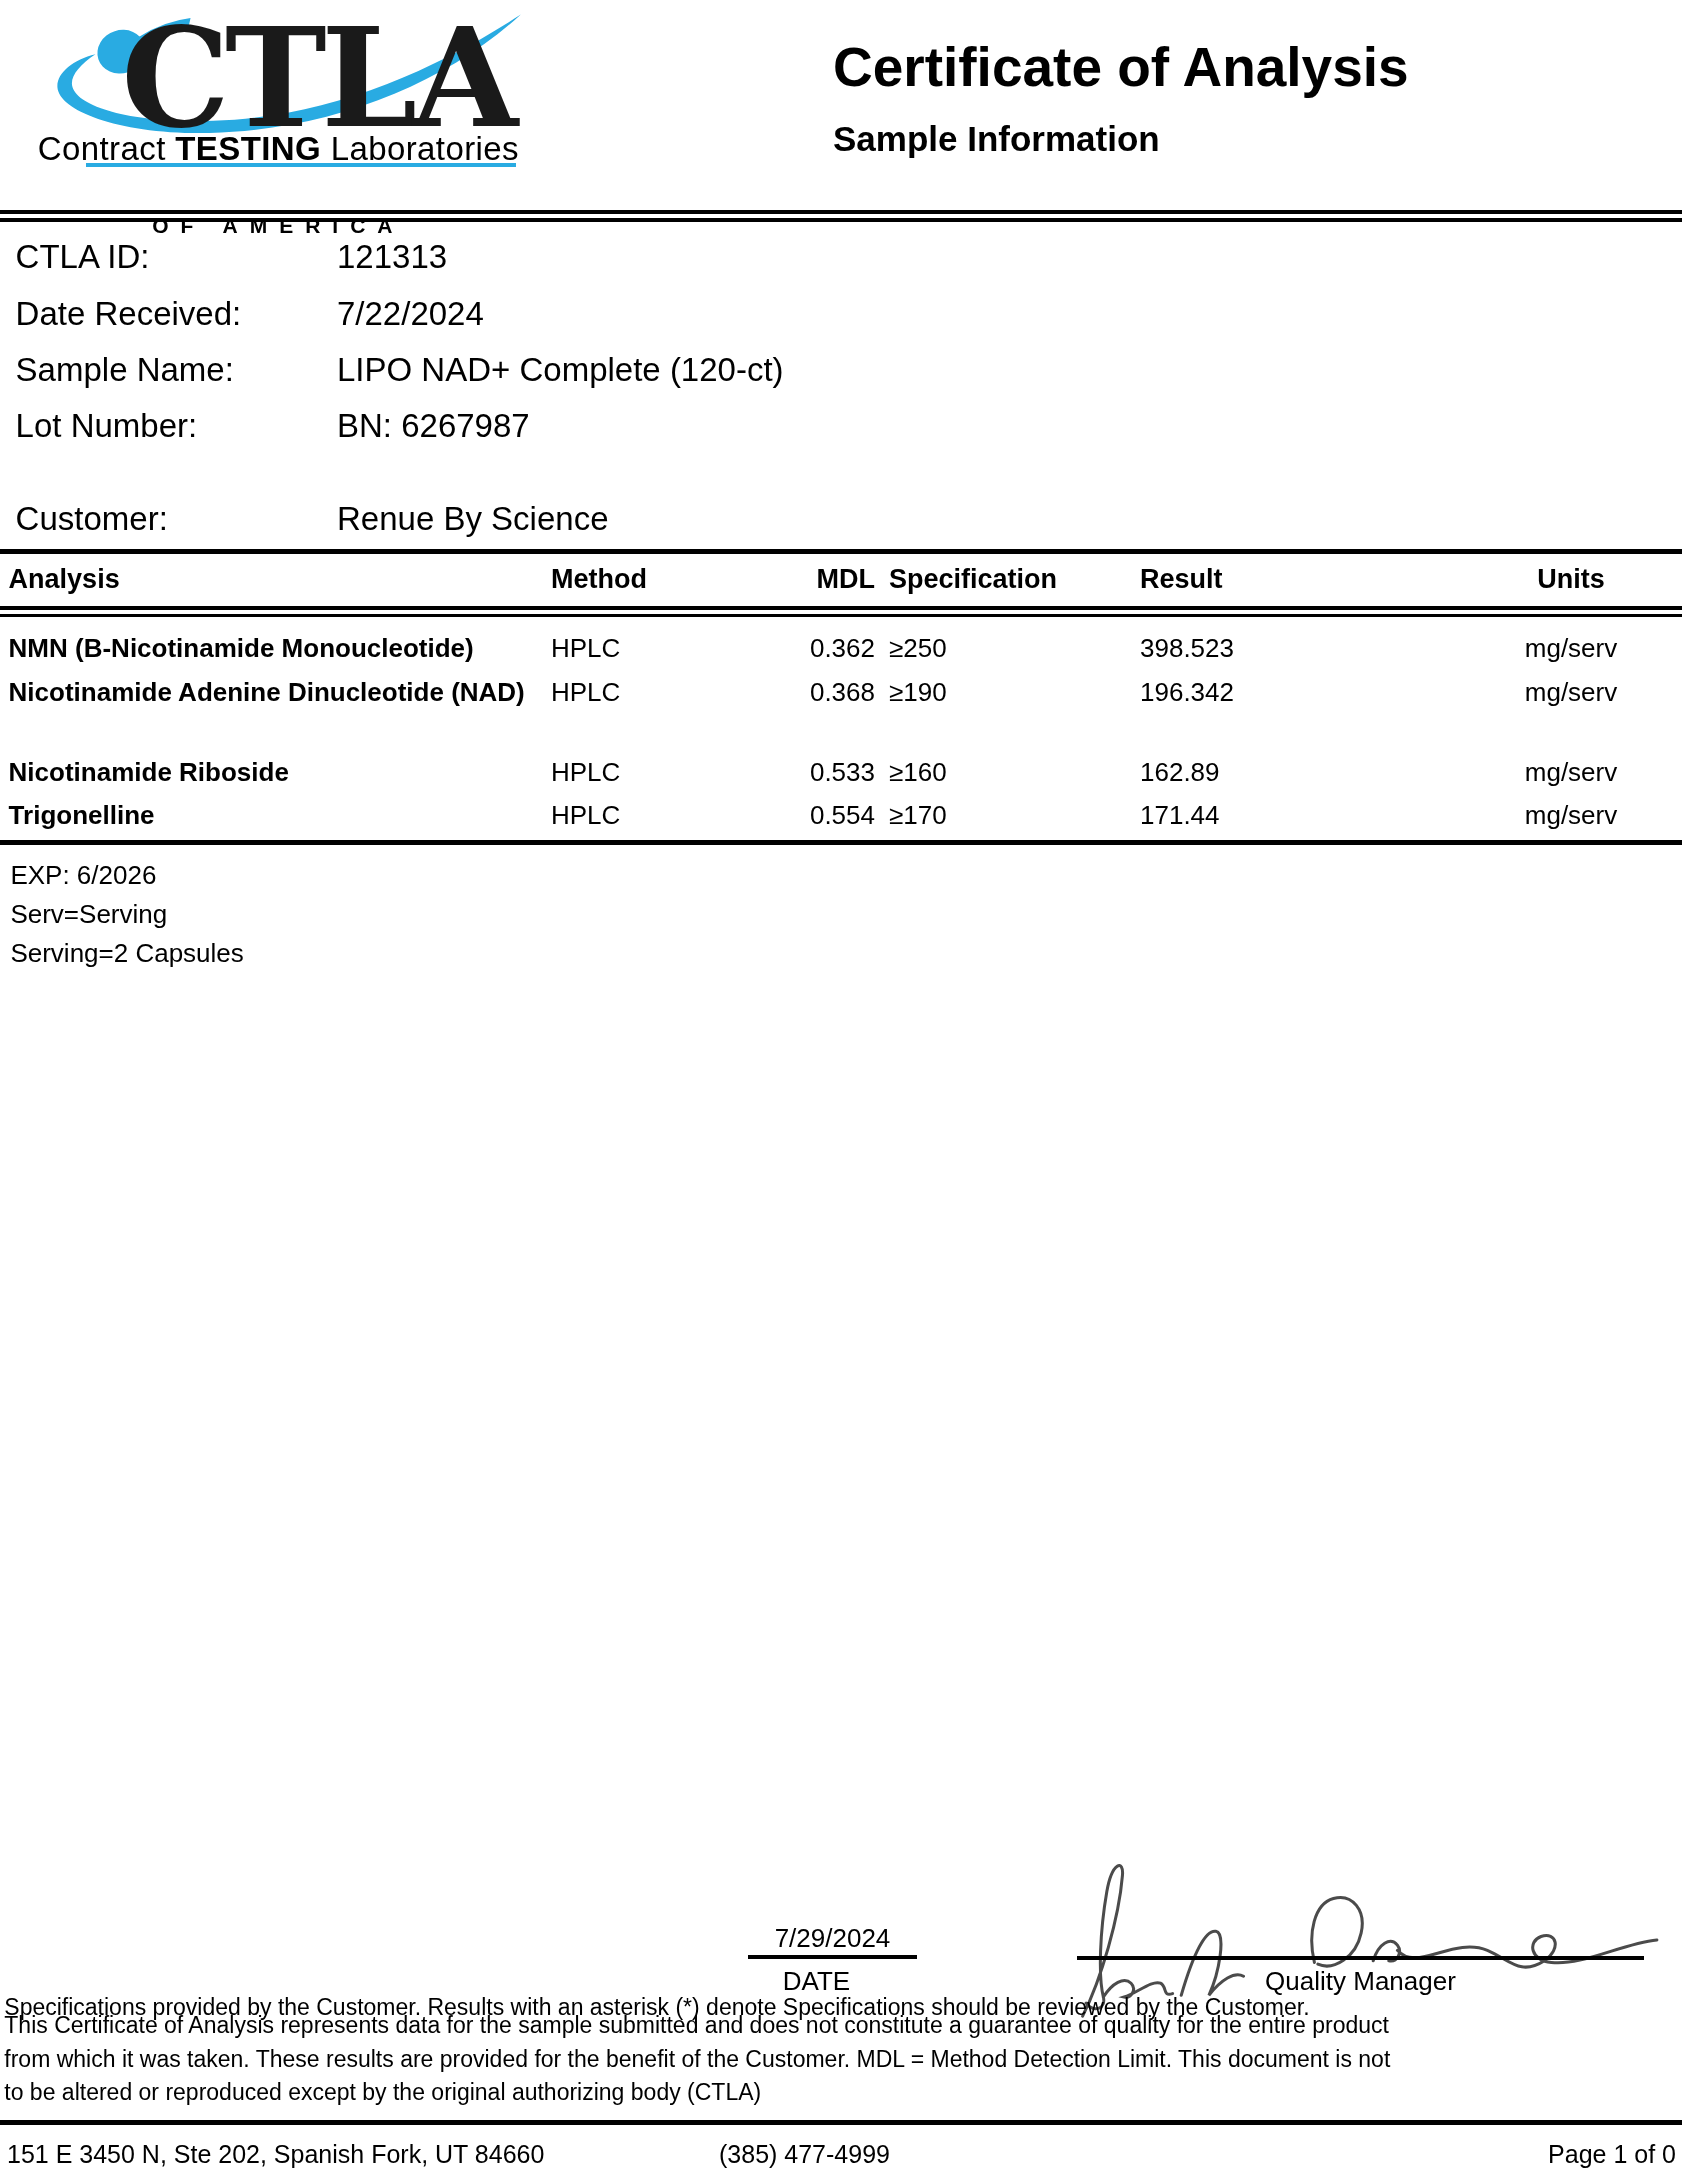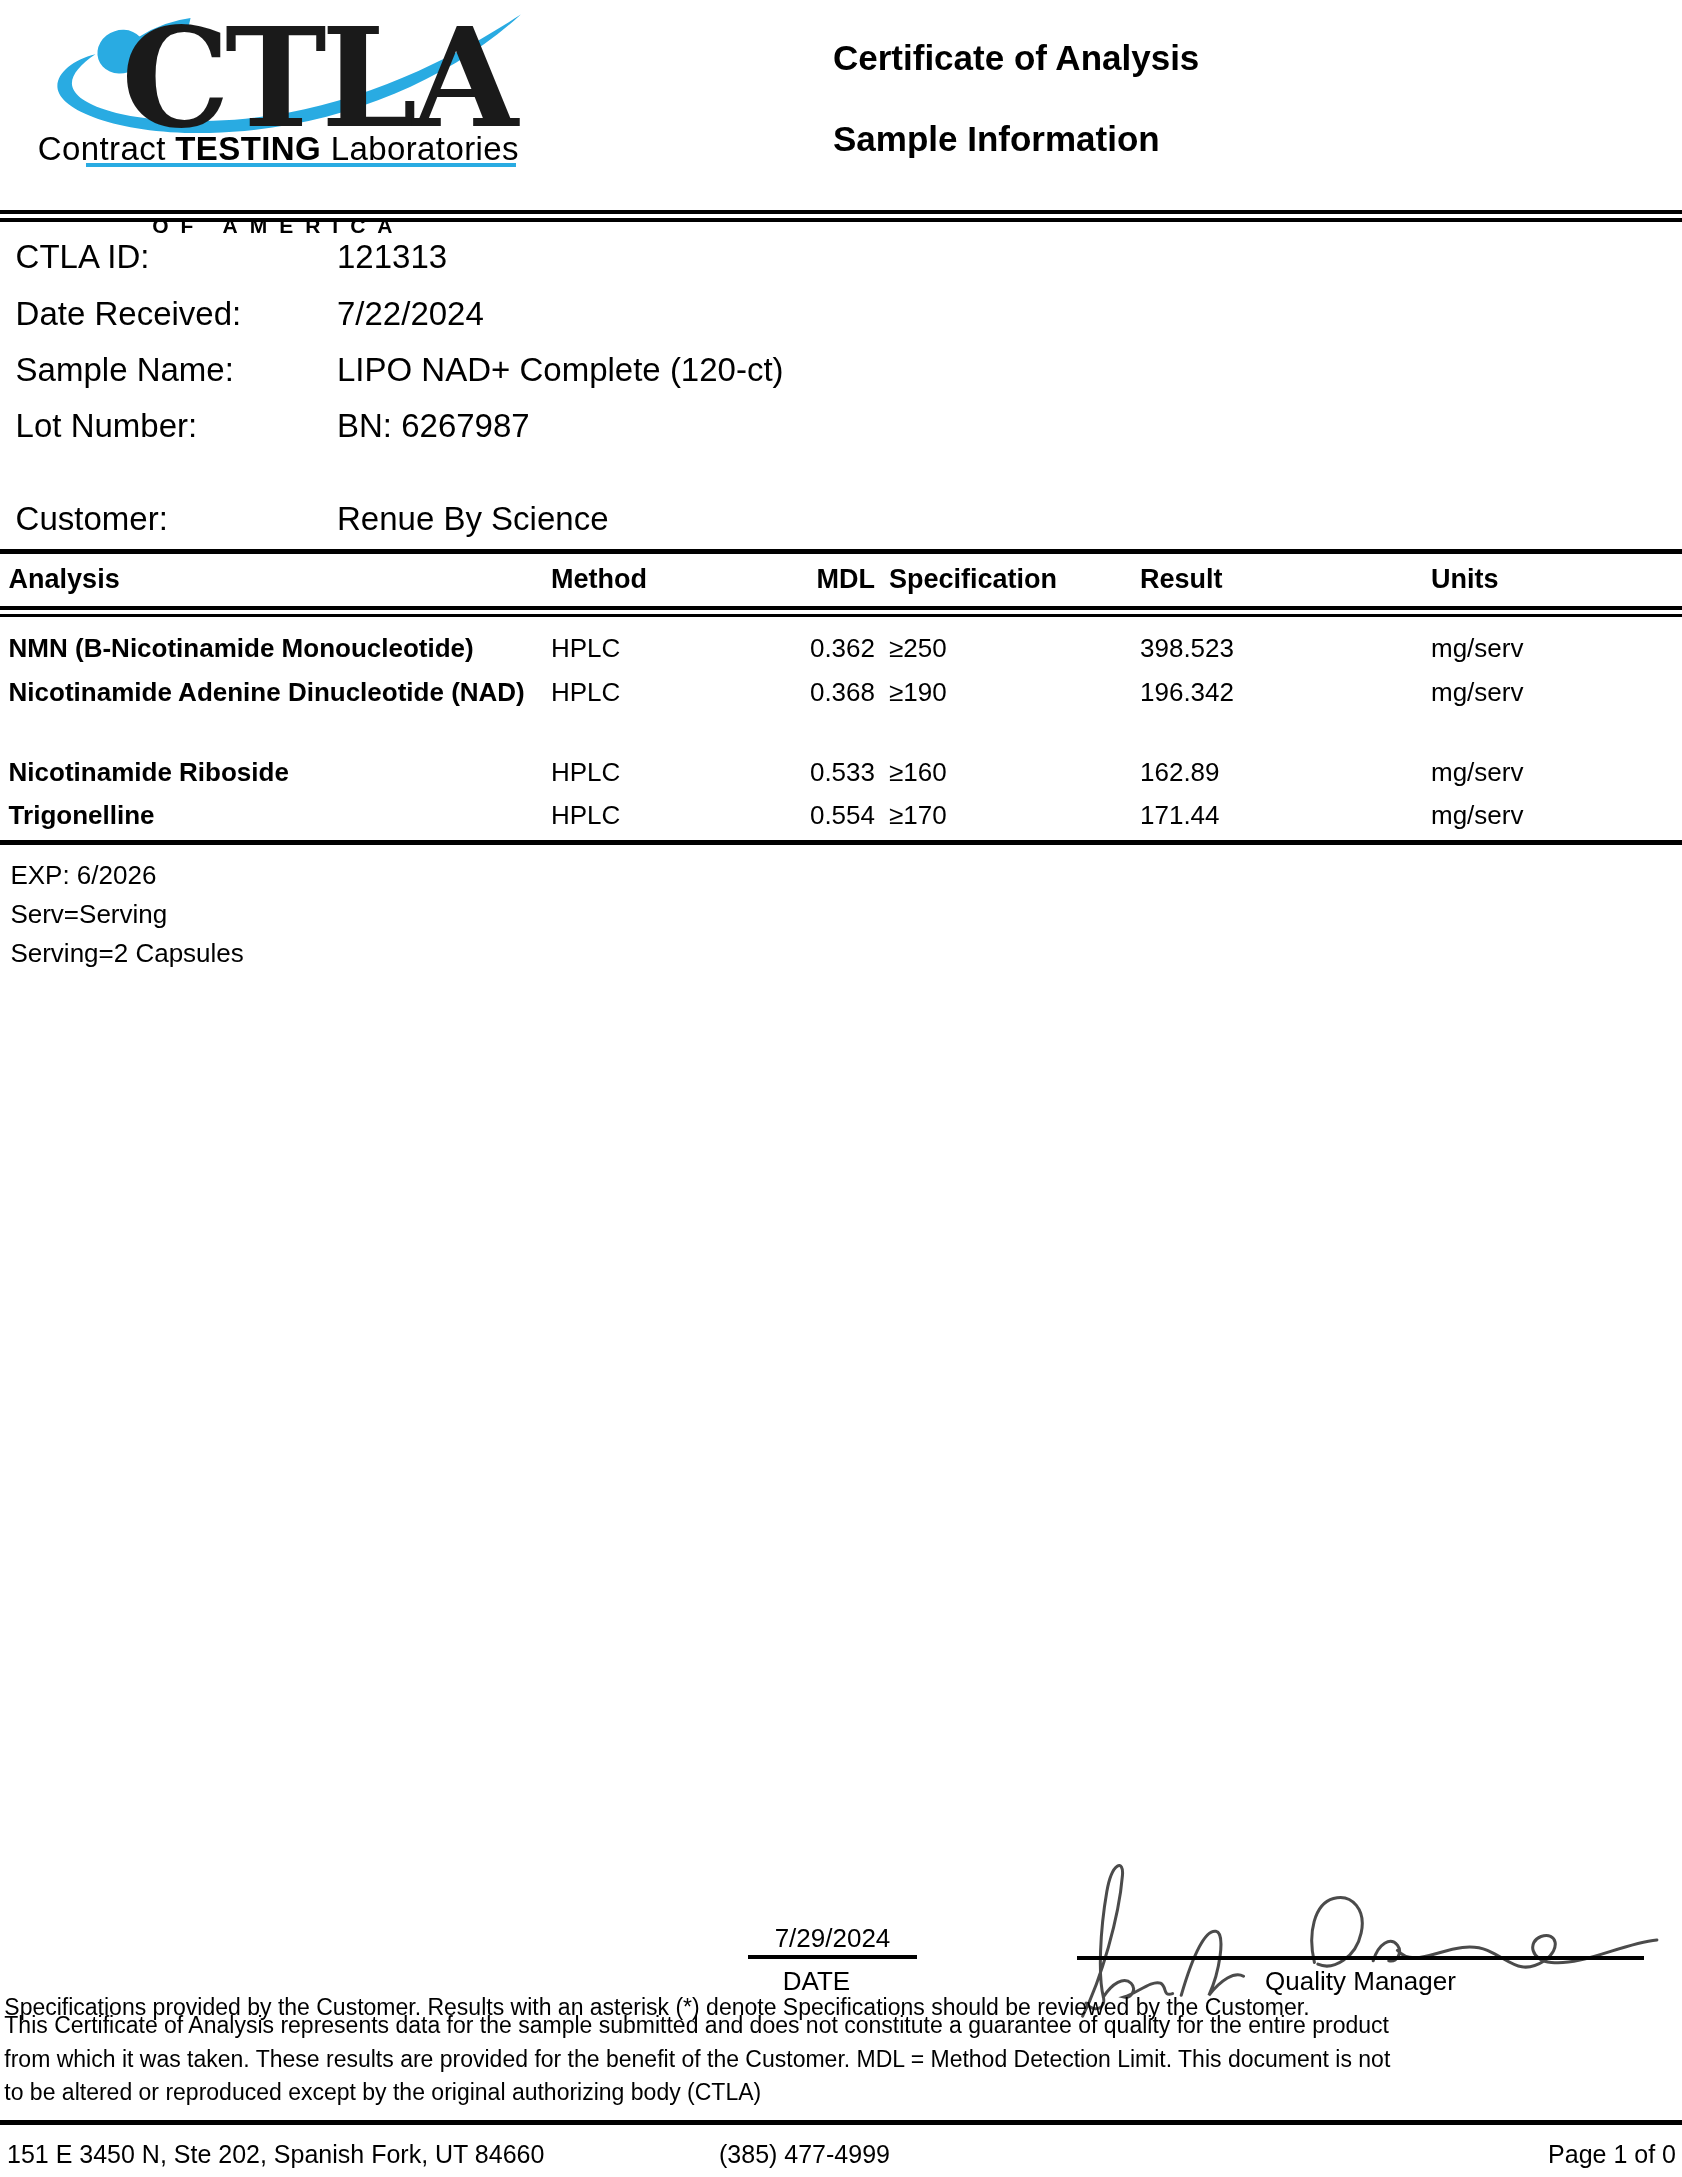--- a/index.html
+++ b/index.html
@@ -6,36 +6,36 @@
   body{width:1683px;height:2177px;position:relative;overflow:hidden;
        font-family:"Liberation Sans",sans-serif;color:#000;}
   .abs{position:absolute;}
   .b{font-weight:bold;}
   .rule{position:absolute;left:0;width:1683px;background:#000;}
   
   .logo-tagline{left:10.4px;top:130px;width:536px;text-align:center;font-size:33px;letter-spacing:0.4px;}
   .logo-underline{left:86px;top:163px;width:430px;height:4.3px;background:#29ABE2;}
   .logo-ofamerica{left:10.4px;top:181px;width:536px;text-align:center;font-size:21px;font-weight:bold;letter-spacing:12px;margin-top:33px;}
   
-  .doc-title{left:833px;top:40px;font-size:35px;font-weight:bold;line-height:1;}
+  .doc-title{left:833px;top:40px;font-size:55px;font-weight:bold;line-height:1;}
   .doc-subtitle{left:833px;top:121px;font-size:35px;font-weight:bold;line-height:1;}
   
   .info-row{left:0;width:1683px;height:43px;font-size:33px;line-height:1;}
   .info-label{position:absolute;left:15.6px;top:0;}
   .info-value{position:absolute;left:337px;top:0;}
   
   .t-head{left:0;width:1683px;font-size:27px;font-weight:bold;line-height:1;}
   .t-row{left:0;width:1683px;font-size:26px;line-height:37px;}
   .cell{position:absolute;top:0;}
   .c-analysis{left:8.6px;width:536px;font-weight:bold;}
   .c-method{left:551px;}
   .c-mdl{left:754px;width:121px;text-align:right;}
   .c-spec{left:889px;}
   .c-result{left:1140px;}
-  .c-units{left:1431px;width:156px;}
+  .c-units{left:1493px;width:156px;text-align:center;}
   
   .notes{left:10.4px;top:856px;font-size:26px;line-height:39px;}
   
   .sig-date-value{left:748px;top:1923px;width:169px;text-align:center;font-size:26px;}
   .sig-date-line{left:748px;top:1955px;width:169px;height:3.5px;background:#000;}
   .sig-date-label{left:732px;top:1966px;width:169px;text-align:center;font-size:26px;}
   .sig-role-line{left:1077px;top:1956px;width:567px;height:3.5px;background:#000;}
   .sig-role-label{left:1077px;top:1966px;width:567px;text-align:center;font-size:26px;}
   
   .disc{left:4.3px;width:1678px;font-size:23px;line-height:1;}

